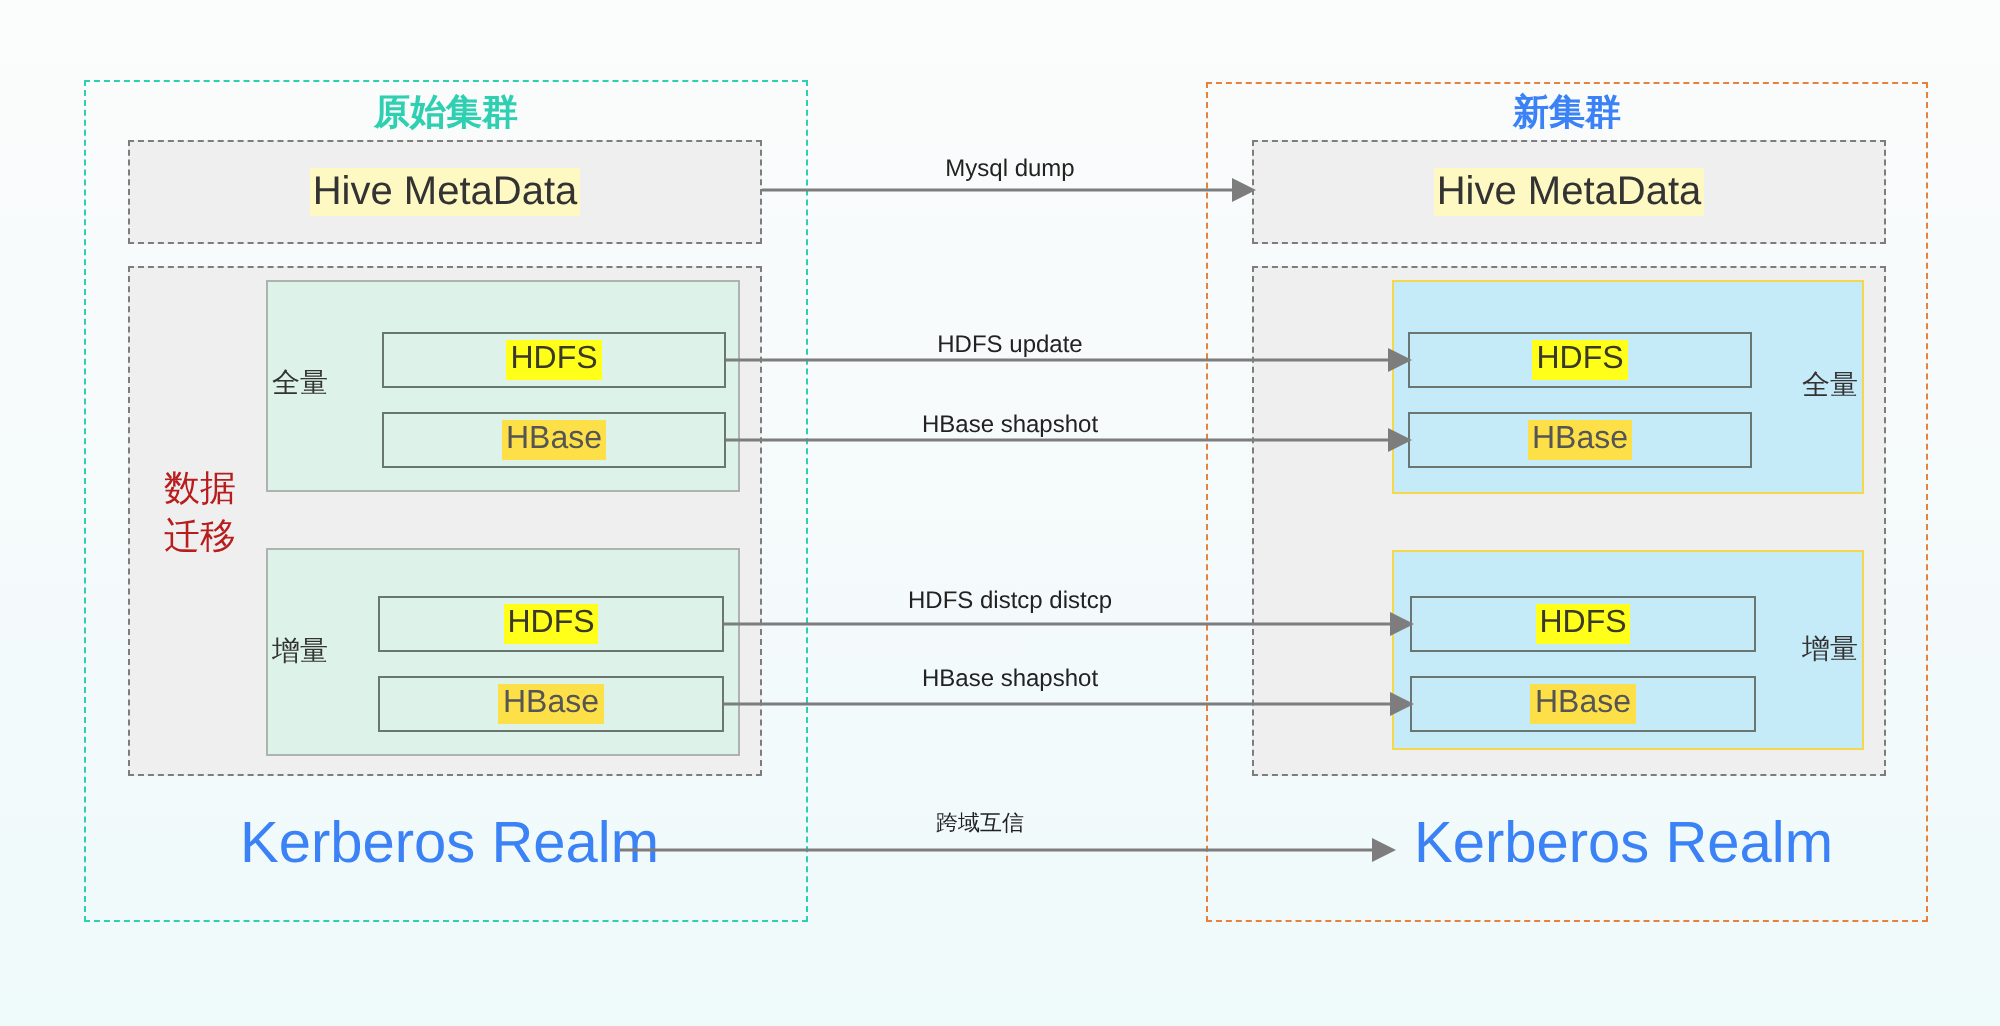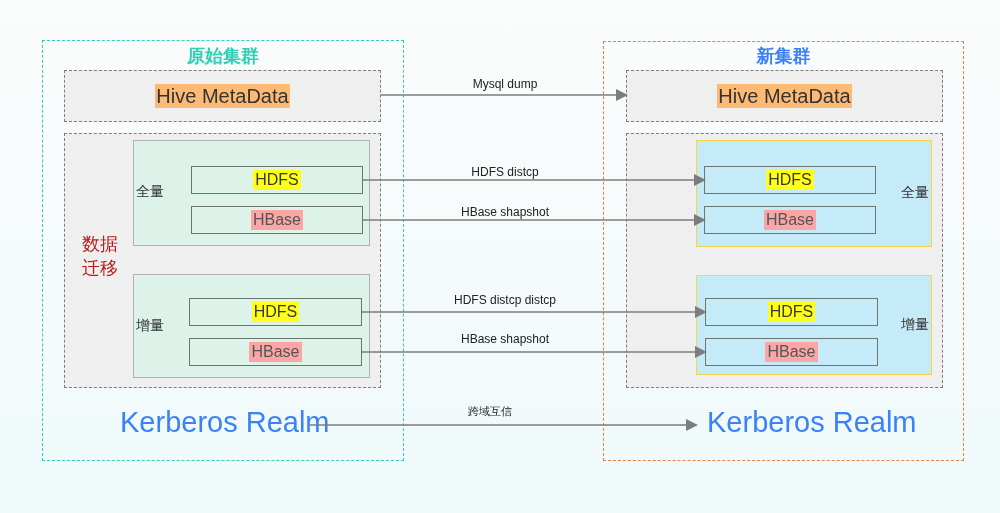--- a/index.html
+++ b/index.html
@@ -9,27 +9,27 @@
     font-family: "Liberation Sans", "DejaVu Sans", sans-serif;
   }
   .abs { position: absolute; box-sizing: border-box; }
   .cluster-old { left: 42px; top: 40px; width: 362px; height: 421px; border: 1.5px dashed #2fd0b2; }
   .cluster-new { left: 603px; top: 41px; width: 361px; height: 420px; border: 1.5px dashed #e8823a; }
   .cluster-title { font-size: 18px; font-weight: bold; text-align: center; width: 100%; }
   .title-old { color: #2fd0b2; left: 42px; top: 44px; width: 362px; }
   .title-new { color: #3b82f6; left: 603px; top: 44px; width: 361px; }
   .meta-box { height: 52px; background: #efefef; border: 1.2px dashed #7d7d7d;
     display: flex; align-items: center; justify-content: center; }
-  .meta-text { font-size: 20px; color: #333; background: #fdba74; padding: 0 1px; line-height: 24px; }
+  .meta-text { font-size: 20px; color: #333; background: #fef9c3; padding: 0 1px; line-height: 24px; }
   .migrate-box { background: #efefef; border: 1.2px dashed #7d7d7d; }
   .group-old { background: #ddf3ea; border: 1.5px solid #aeb3b0; }
   .group-new { background: #c6ebf8; border: 1.5px solid #f5d84a; }
   .item { height: 28px; border: 1.5px solid #6c7670; display: flex; align-items: center; justify-content: center; }
   .item-hdfs { font-size: 16px; color: #3a3a2a; background: #ffff19; padding: 0 2px; line-height: 20px; }
-  .item-hbase { font-size: 16px; color: #555; background: #fca5a5; padding: 0 2px; line-height: 20px; }
+  .item-hbase { font-size: 16px; color: #555; background: #fde047; padding: 0 2px; line-height: 20px; }
   .group-label { font-size: 14px; color: #333; text-align: right; }
   .side-label { font-size: 18px; color: #b91c1c; line-height: 24px; }
   .edge-label { font-size: 12px; color: #222; text-align: center; }
   .realm { font-size: 29px; color: #3b82f6; }
   svg.arrows { position: absolute; left: 0; top: 0; }
 </style>
 </head>
 <body>
 
 <div class="abs cluster-old"></div>
@@ -100,17 +100,17 @@
   </defs>
   <line x1="381" y1="95" x2="626" y2="95" stroke="#7d7d7d" stroke-width="1.5" marker-end="url(#ah)"></line>
   <line x1="363" y1="180" x2="704" y2="180" stroke="#7d7d7d" stroke-width="1.5" marker-end="url(#ah)"></line>
   <line x1="363" y1="220" x2="704" y2="220" stroke="#7d7d7d" stroke-width="1.5" marker-end="url(#ah)"></line>
   <line x1="362" y1="312" x2="705" y2="312" stroke="#7d7d7d" stroke-width="1.5" marker-end="url(#ah)"></line>
   <line x1="362" y1="352" x2="705" y2="352" stroke="#7d7d7d" stroke-width="1.5" marker-end="url(#ah)"></line>
   <line x1="310" y1="425" x2="696" y2="425" stroke="#7d7d7d" stroke-width="1.5" marker-end="url(#ah)"></line>
 </svg>
 
 <div class="abs edge-label" style="left:420px; top:77px; width:170px;">Mysql dump</div>
-<div class="abs edge-label" style="left:420px; top:165px; width:170px;">HDFS distcp</div>
+<div class="abs edge-label" style="left:420px; top:165px; width:170px;">HDFS update</div>
 <div class="abs edge-label" style="left:420px; top:205px; width:170px;">HBase shapshot</div>
 <div class="abs edge-label" style="left:420px; top:293px; width:170px;">HDFS distcp distcp</div>
 <div class="abs edge-label" style="left:420px; top:332px; width:170px;">HBase shapshot</div>
 <div class="abs edge-label" style="left:420px; top:404px; width:140px; font-size:11px;">跨域互信</div>
 
 </body></html>

